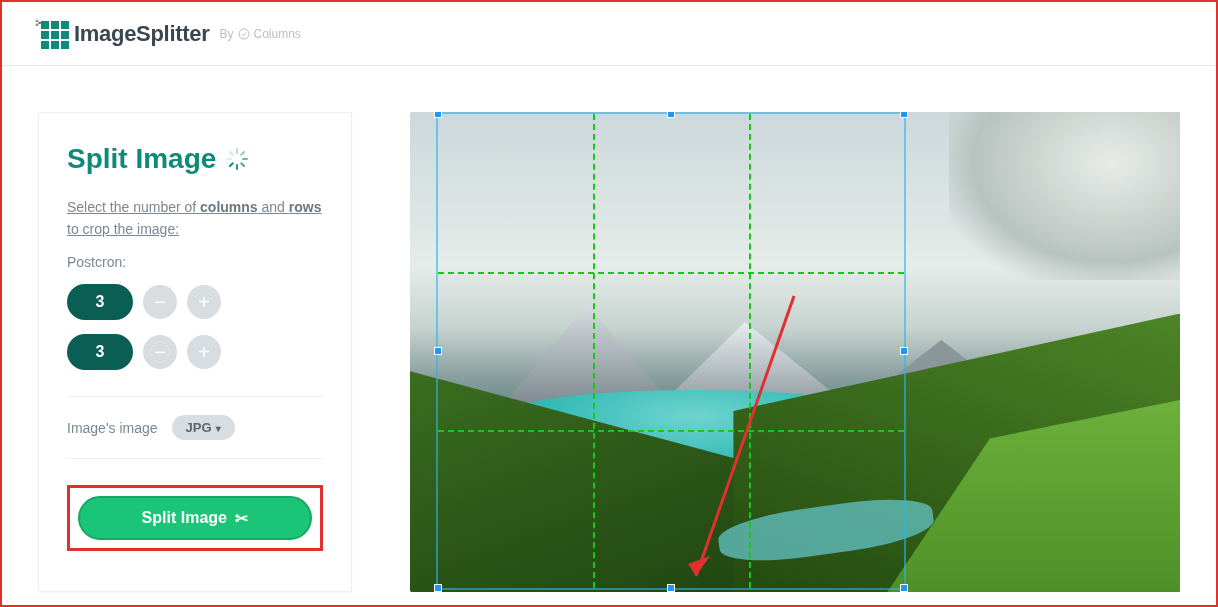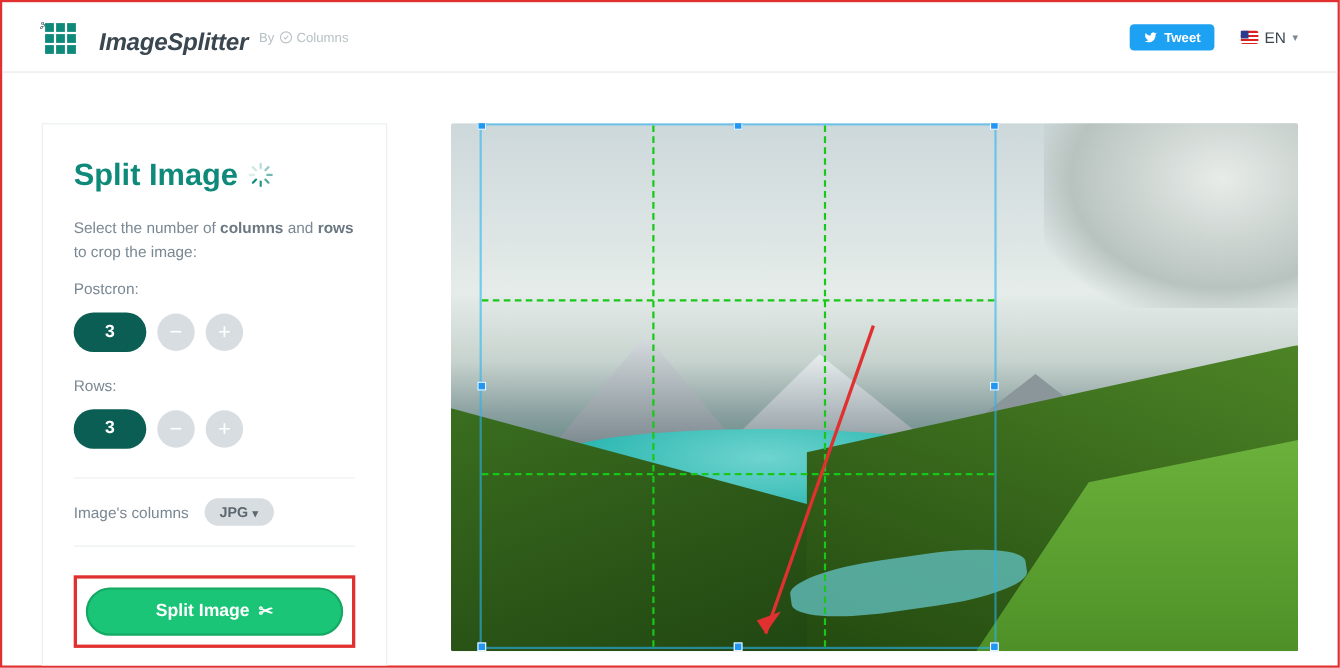--- a/index.html
+++ b/index.html
@@ -1,36 +1,36 @@
 <!DOCTYPE html>
 <html><head>
 <meta charset="utf-8">
 <style>
 * { box-sizing: border-box; margin: 0; padding: 0; }
 body { font-family: -apple-system, "Helvetica Neue", Arial, sans-serif; background: #fff; width: 1218px; height: 607px; border: 2px solid #e03030; overflow: hidden; }
 .header { height: 64px; border-bottom: 1px solid #e6e6e6; display: flex; align-items: center; padding: 0 36px 0 36px; position: relative; }
-.logo-block { display: flex; align-items: flex-end; gap: 18px; font-style: italic; }
+.logo-block { display: flex; align-items: center; gap: 2px; }
 .logo-mark { width: 34px; height: 34px; position: relative; }
 .logo-grid { position: absolute; display: grid; grid-template-columns: repeat(3, 8px); grid-template-rows: repeat(3, 8px); gap: 2px; top: 4px; left: 3px; }
 .logo-grid span { background: #0f8a7a; }
 .logo-scissor { position: absolute; top: -2px; left: -3px; color: #46525a; font-size: 14px; }
 .logo-text { font-size: 22px; font-weight: 700; color: #3a4750; letter-spacing: -0.3px; }
 .by-postcron { margin-left: 10px; font-size: 12px; color: #b8c0c5; display: flex; align-items: center; gap: 4px; }
 .by-postcron .pc { font-weight: 500; }
 .header-right { margin-left: auto; display: flex; align-items: center; gap: 24px; }
 .tweet-btn { background: #1da1f2; color: #fff; border: none; border-radius: 4px; padding: 5px 12px; font-size: 12px; font-weight: 600; display: inline-flex; align-items: center; gap: 5px; cursor: pointer; }
 .lang { display: flex; align-items: center; gap: 6px; font-size: 14px; color: #3a4750; cursor: pointer; }
 .flag { width: 16px; height: 12px; background: linear-gradient(#d22 0 15%, #fff 15% 30%, #d22 30% 45%, #fff 45% 60%, #d22 60% 75%, #fff 75% 90%, #d22 90% 100%); position: relative; border-radius: 2px; }
 .flag::before { content:""; position:absolute; top:0; left:0; width:7px; height:7px; background:#2a3b8f; }
 .main { display: flex; padding: 46px 36px 0 36px; gap: 58px; }
 .panel { width: 318px; background: #fff; border: 1px solid #eceff1; box-shadow: 0 1px 2px rgba(0,0,0,0.04); padding: 30px 28px 24px 28px; }
 .panel h1 { font-size: 28px; color: #0f8a7a; font-weight: 700; display: flex; align-items: center; gap: 10px; }
 .spin-icon { display:inline-block; width:22px; height:22px; position:relative; }
 .spin-icon span { position:absolute; width:2px; height:6px; background:#0f8a7a; left:10px; top:0; transform-origin: 1px 11px; border-radius:1px; }
-.desc { margin-top: 22px; font-size: 14px; color: #7a8893; line-height: 1.55; }
+.desc { margin-top: 22px; font-size: 14px; color: #7a8893; line-height: 1.55; text-decoration: underline; }
 .desc b { color: #6b7882; }
 .field-label { margin-top: 14px; font-size: 14px; color: #7a8893; }
 .stepper { display: flex; align-items: center; gap: 10px; margin-top: 14px; }
 .pill { width: 66px; height: 36px; border-radius: 18px; background: #0a5e53; color: #fff; display:flex; align-items:center; justify-content:center; font-weight:700; font-size:16px; }
 .circle-btn { width: 34px; height: 34px; border-radius: 50%; background: #d7dde0; color:#fff; border:none; font-size:20px; display:flex; align-items:center; justify-content:center; cursor:pointer; }
 .hr { border: none; border-top: 1px solid #eceff1; margin: 26px 0 18px; }
 .format-row { display:flex; align-items:center; gap:14px; }
 .format-row .lbl { font-size:14px; color:#7a8893; }
 .format-pill { background:#d7dde0; border-radius: 16px; padding: 5px 14px; font-size:13px; color:#5c676e; font-weight:600; cursor:pointer; }
 .format-pill .caret { font-size:10px; margin-left:4px; }
@@ -80,33 +80,20 @@
     <span class="logo-text">ImageSplitter</span>
   </div>
   <div class="by-postcron">
     <span>By</span>
     <svg width="12" height="12" viewBox="0 0 24 24">
         <circle cx="12" cy="12" r="10" fill="none" stroke="#b8c0c5" stroke-width="2"></circle>
         <path d="M8 12l3 3 5-6" fill="none" stroke="#b8c0c5" stroke-width="2"></path>
       </svg>
     <span class="pc">Columns</span>
   </div>
-  <div class="header-right">
-    <button class="tweet-btn">
-      <svg width="14" height="12" viewBox="0 0 24 24" fill="#fff">
-          <path d="M23 3a10.9 10.9 0 01-3.14 1.53A4.48 4.48 0 0012 8v1A10.66 10.66 0 013 4s-4 9 5 13a11.64 11.64 0 01-7 2c9 5 20 0 20-11.5a4.5 4.5 0 00-.08-.83A7.72 7.72 0 0023 3z"></path>
-        </svg>
-      <span>Tweet</span>
-    </button>
-    <div class="lang">
-      <span class="flag"></span>
-      <span>EN</span>
-      <span style="font-size:10px;color:#7a8893;">▾</span>
-    </div>
-  </div>
 </div>
 
 <div class="main">
   <div class="panel">
     <h1>
       <span>Split Image</span>
       <span class="spin-icon">
         <span style="transform:rotate(0deg);opacity:.3"></span>
           <span style="transform:rotate(45deg);opacity:.45"></span>
           <span style="transform:rotate(90deg);opacity:.6"></span>
@@ -121,31 +108,30 @@
       <span>Select the number of </span><b>columns</b><span> and </span><b>rows</b><span> to crop the image:</span>
     </p>
 
     <div class="field-label">Postcron:</div>
     <div class="stepper">
       <div class="pill">3</div>
       <button class="circle-btn">−</button>
       <button class="circle-btn">+</button>
     </div>
 
-    <div class="field-label" style="margin-top:22px;">Rows:</div>
     <div class="stepper">
       <div class="pill">3</div>
       <button class="circle-btn">−</button>
       <button class="circle-btn">+</button>
     </div>
 
     <hr class="hr">
 
     <div class="format-row">
-      <span class="lbl">Image's columns</span>
+      <span class="lbl">Image's image</span>
       <span class="format-pill">
         <span>JPG</span><span class="caret">▾</span>
       </span>
     </div>
 
     <hr class="hr" style="margin:18px 0 0;">
 
     <div class="big-btn-wrap">
       <button class="big-btn">
         <span>Split Image</span>

